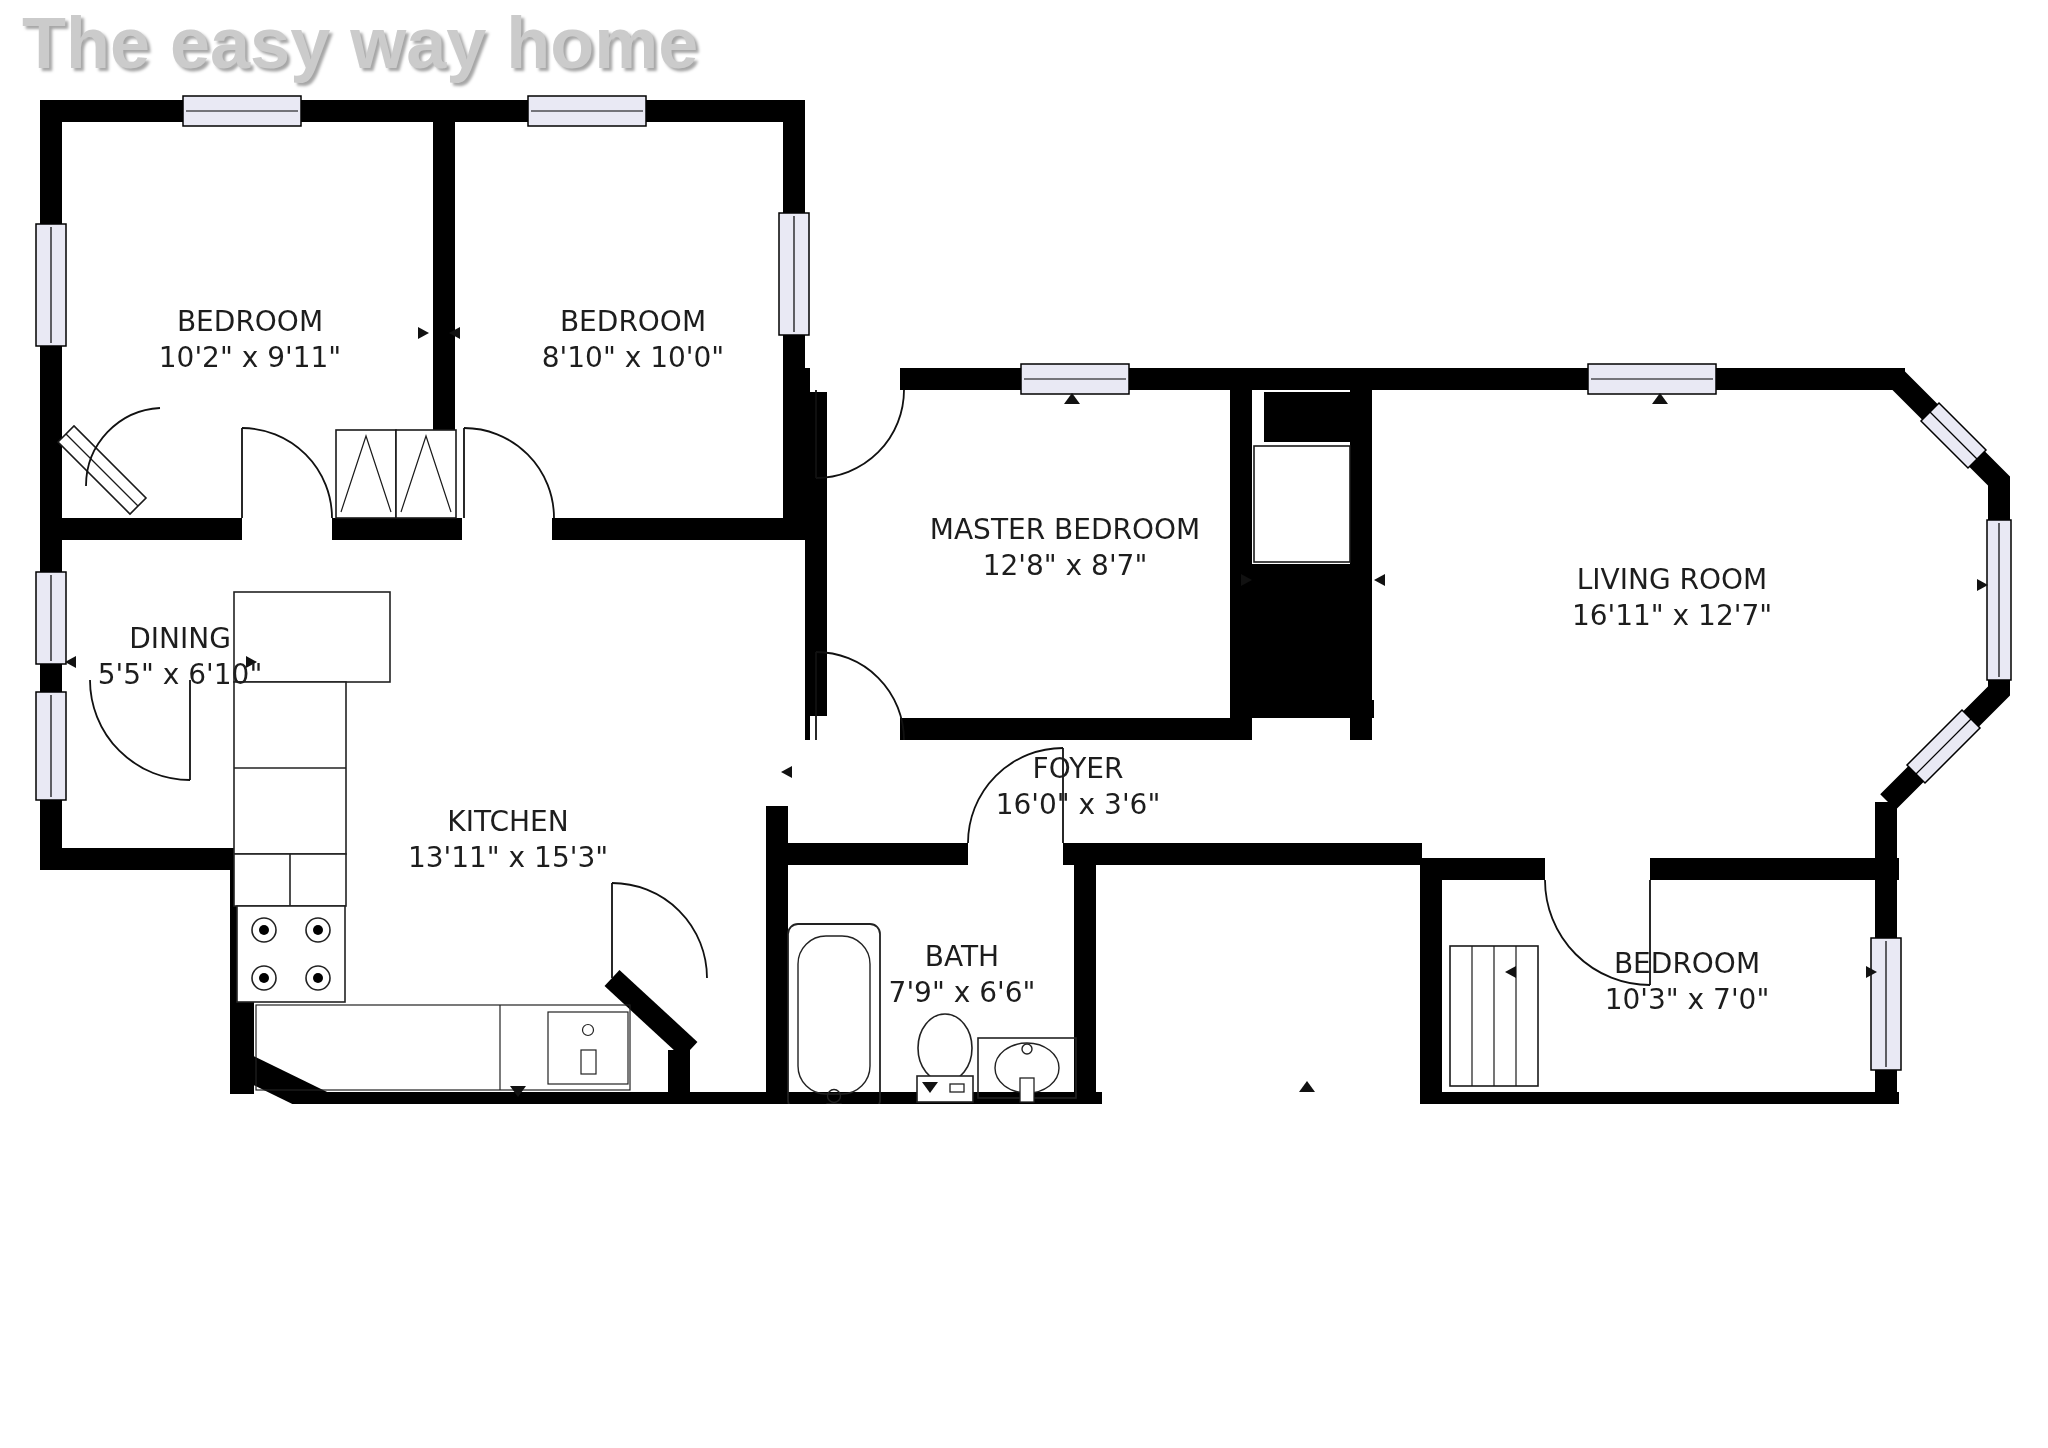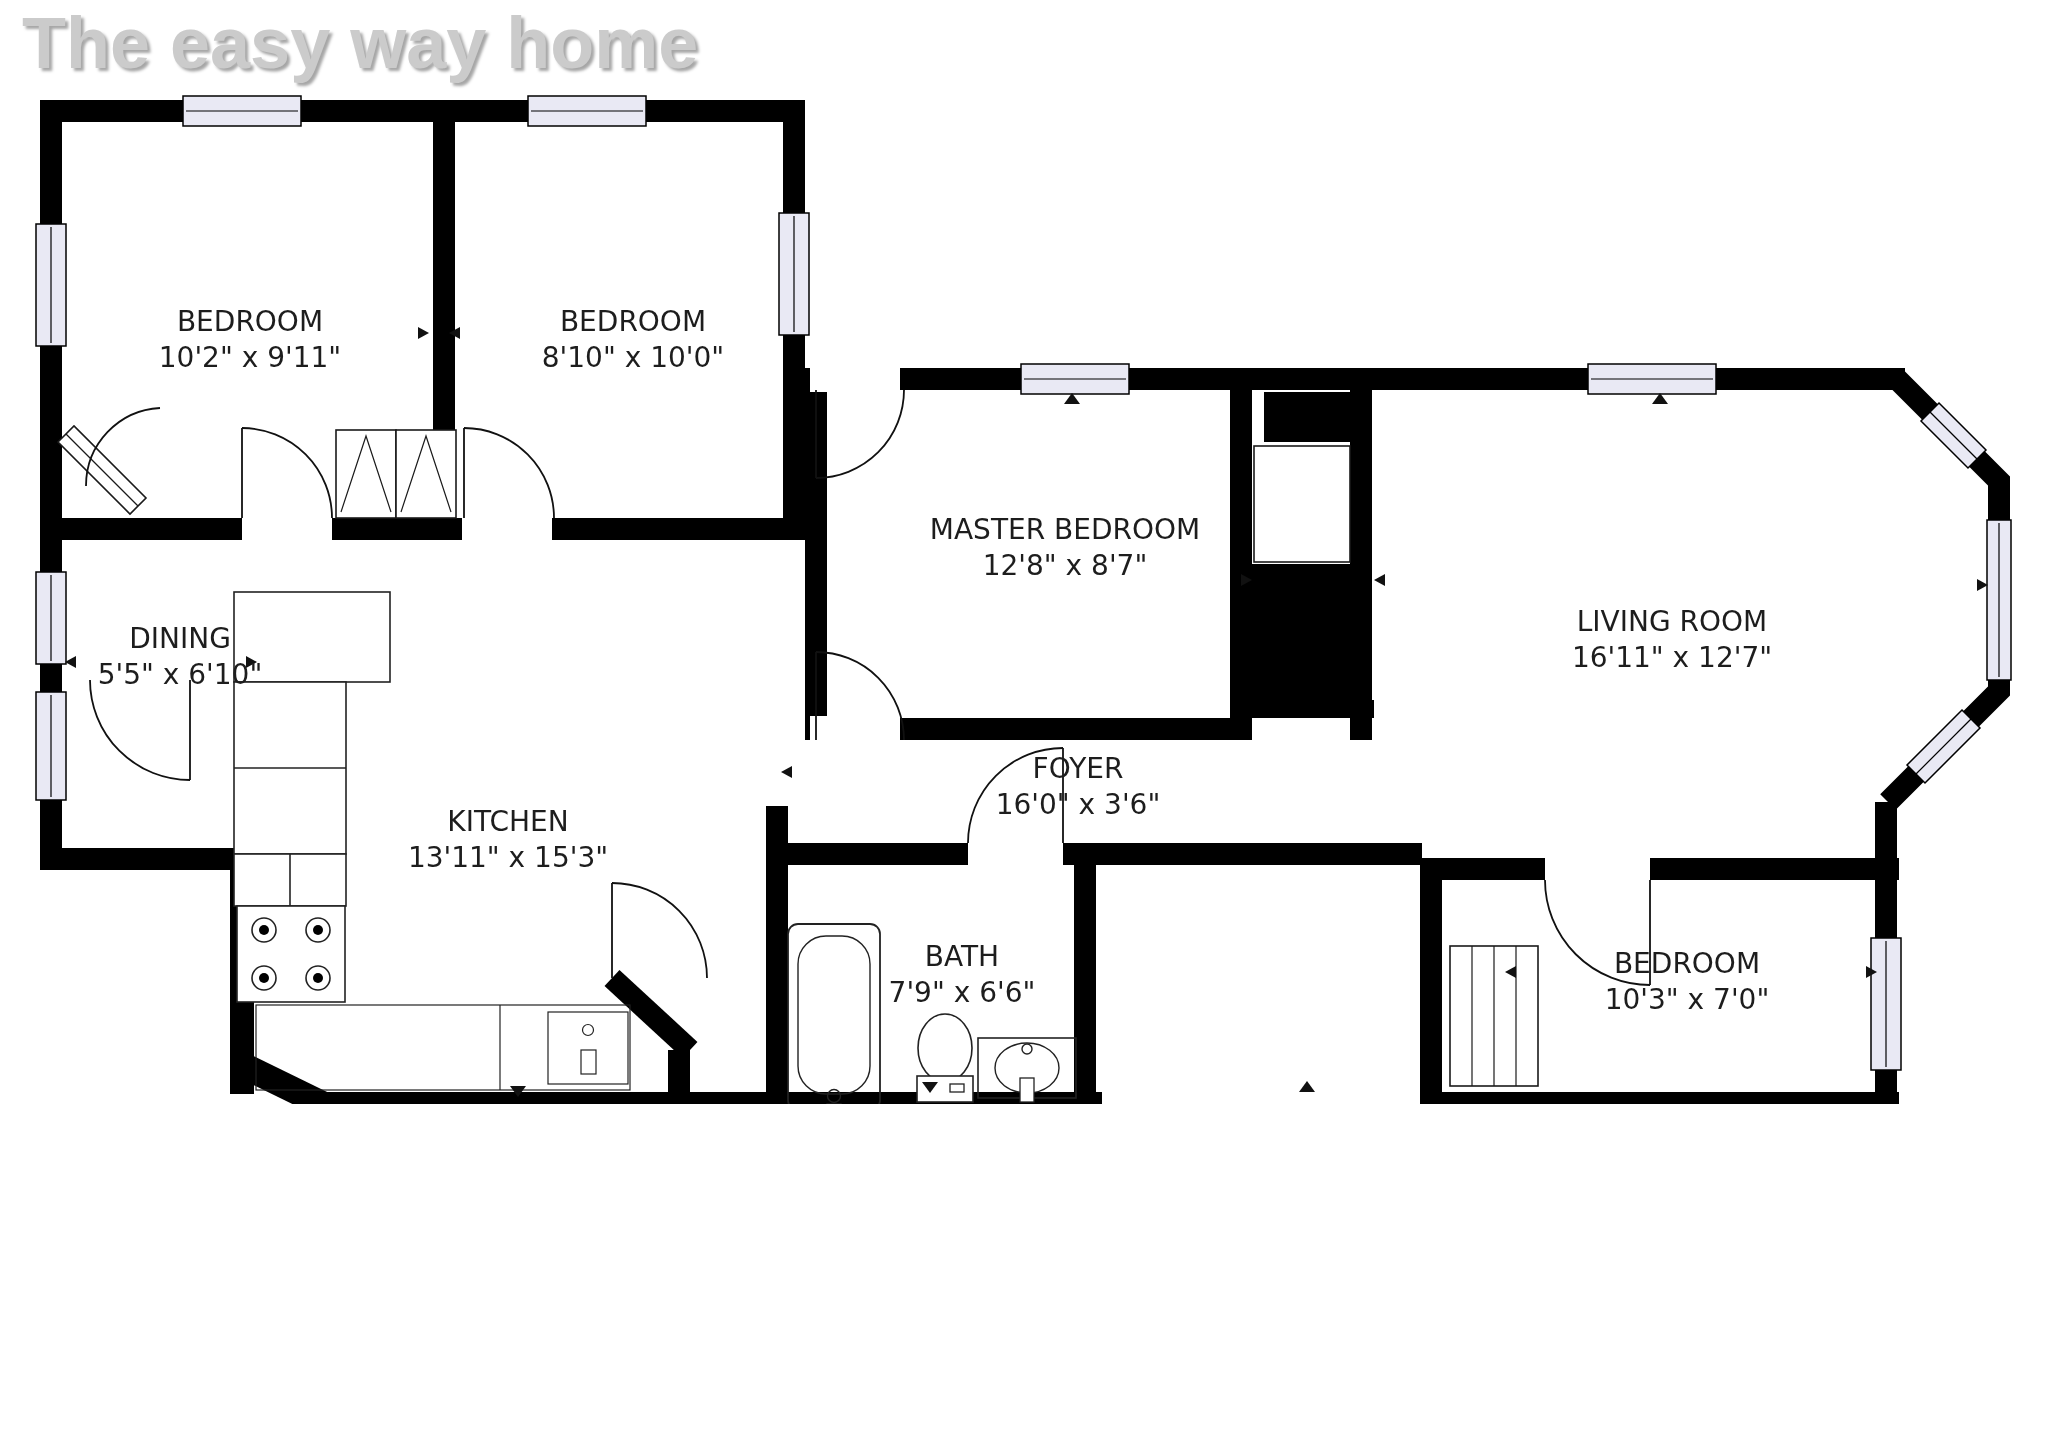--- a/index.html
+++ b/index.html
@@ -209,21 +209,21 @@
   <div class="rdims">10'2" x 9'11"</div>
 </div>
 <div class="room-label" style="left:633px;top:340px">
   <div class="rname">BEDROOM</div>
   <div class="rdims">8'10" x 10'0"</div>
 </div>
 <div class="room-label" style="left:1065px;top:548px">
   <div class="rname">MASTER BEDROOM</div>
   <div class="rdims">12'8" x 8'7"</div>
 </div>
-<div class="room-label" style="left:1672px;top:640px">
+<div class="room-label" style="left:1672px;top:598px">
   <div class="rname">LIVING ROOM</div>
   <div class="rdims">16'11" x 12'7"</div>
 </div>
 <div class="room-label" style="left:180px;top:657px">
   <div class="rname">DINING</div>
   <div class="rdims">5'5" x 6'10"</div>
 </div>
 <div class="room-label" style="left:508px;top:840px">
   <div class="rname">KITCHEN</div>
   <div class="rdims">13'11" x 15'3"</div>

